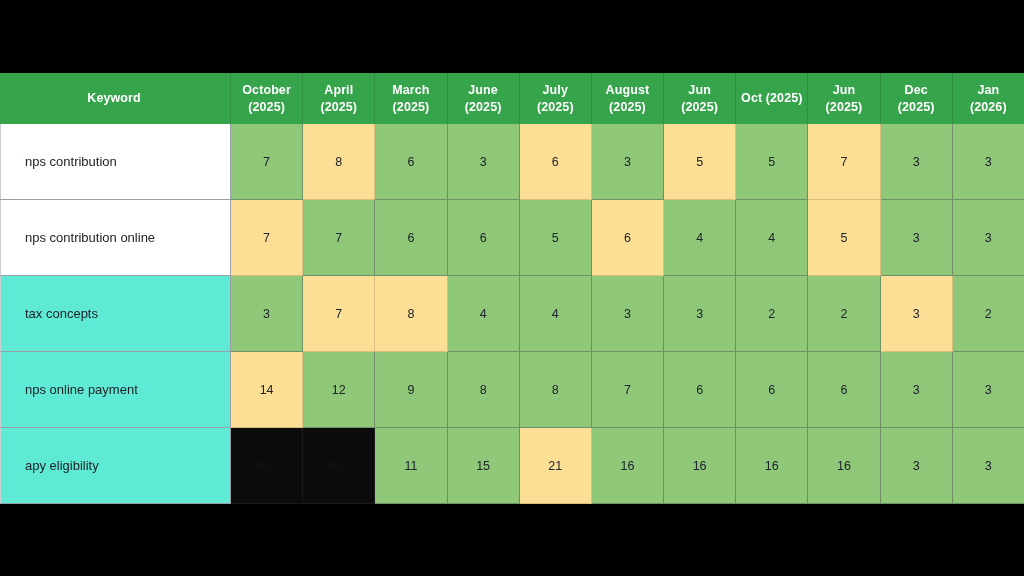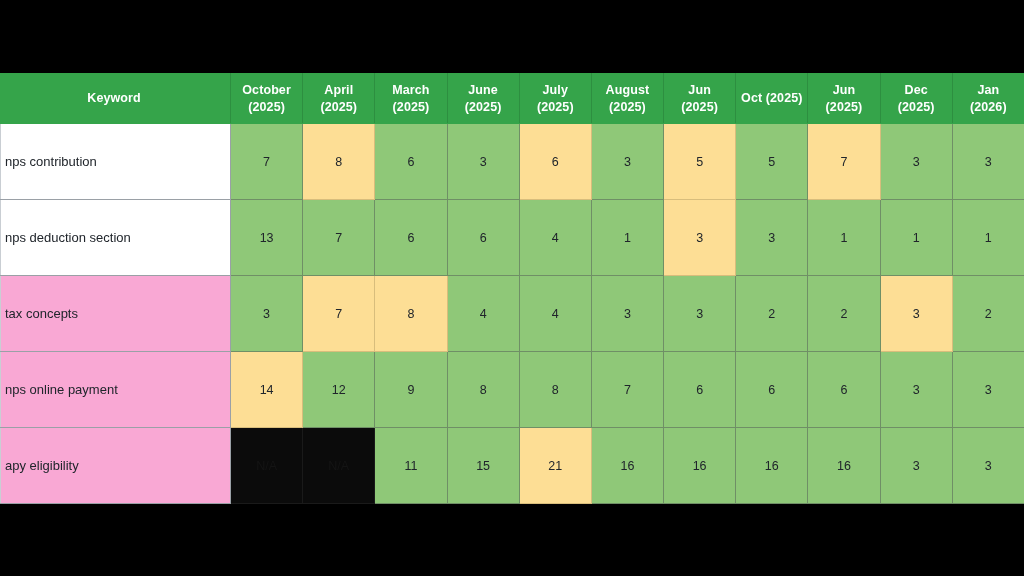--- a/index.html
+++ b/index.html
@@ -68,28 +68,28 @@
 
   
   tbody tr { height: 47.5px; }
 
   td.kw {
     background: #ffffff;
     color: #20252b;
     font-size: 13px;
     text-align: left;
     vertical-align: middle;
-    padding-left: 4px;
+    padding-left: 24px;
     border: 1px solid #9aa0a6;
     border-left-color: #c9ced3;
     white-space: nowrap;
     overflow: hidden;
   }
 
-  tbody tr.tinted td.kw { background: #f9a8d4; }
+  tbody tr.tinted td.kw { background: #5eead4; }
 
   td.val {
     font-size: 12.5px;
     color: #20252b;
     text-align: center;
     vertical-align: middle;
     border: 1px solid #6f8f66;
     font-weight: normal;
   }
 
@@ -175,32 +175,32 @@
             <td class="val green">3</td>
             <td class="val amber">6</td>
             <td class="val green">3</td>
             <td class="val amber">5</td>
             <td class="val green">5</td>
             <td class="val amber">7</td>
             <td class="val green">3</td>
             <td class="val green">3</td>
           </tr>
           <tr class="">
-            <td class="kw">nps deduction section</td>
-            <td class="val green">13</td>
+            <td class="kw">nps contribution online</td>
+            <td class="val amber">7</td>
             <td class="val green">7</td>
             <td class="val green">6</td>
             <td class="val green">6</td>
-            <td class="val green">4</td>
-            <td class="val green">1</td>
-            <td class="val amber">3</td>
-            <td class="val green">3</td>
-            <td class="val green">1</td>
-            <td class="val green">1</td>
-            <td class="val green">1</td>
+            <td class="val green">5</td>
+            <td class="val amber">6</td>
+            <td class="val green">4</td>
+            <td class="val green">4</td>
+            <td class="val amber">5</td>
+            <td class="val green">3</td>
+            <td class="val green">3</td>
           </tr>
           <tr class="tinted">
             <td class="kw">tax concepts</td>
             <td class="val green">3</td>
             <td class="val amber">7</td>
             <td class="val amber">8</td>
             <td class="val green">4</td>
             <td class="val green">4</td>
             <td class="val green">3</td>
             <td class="val green">3</td>

